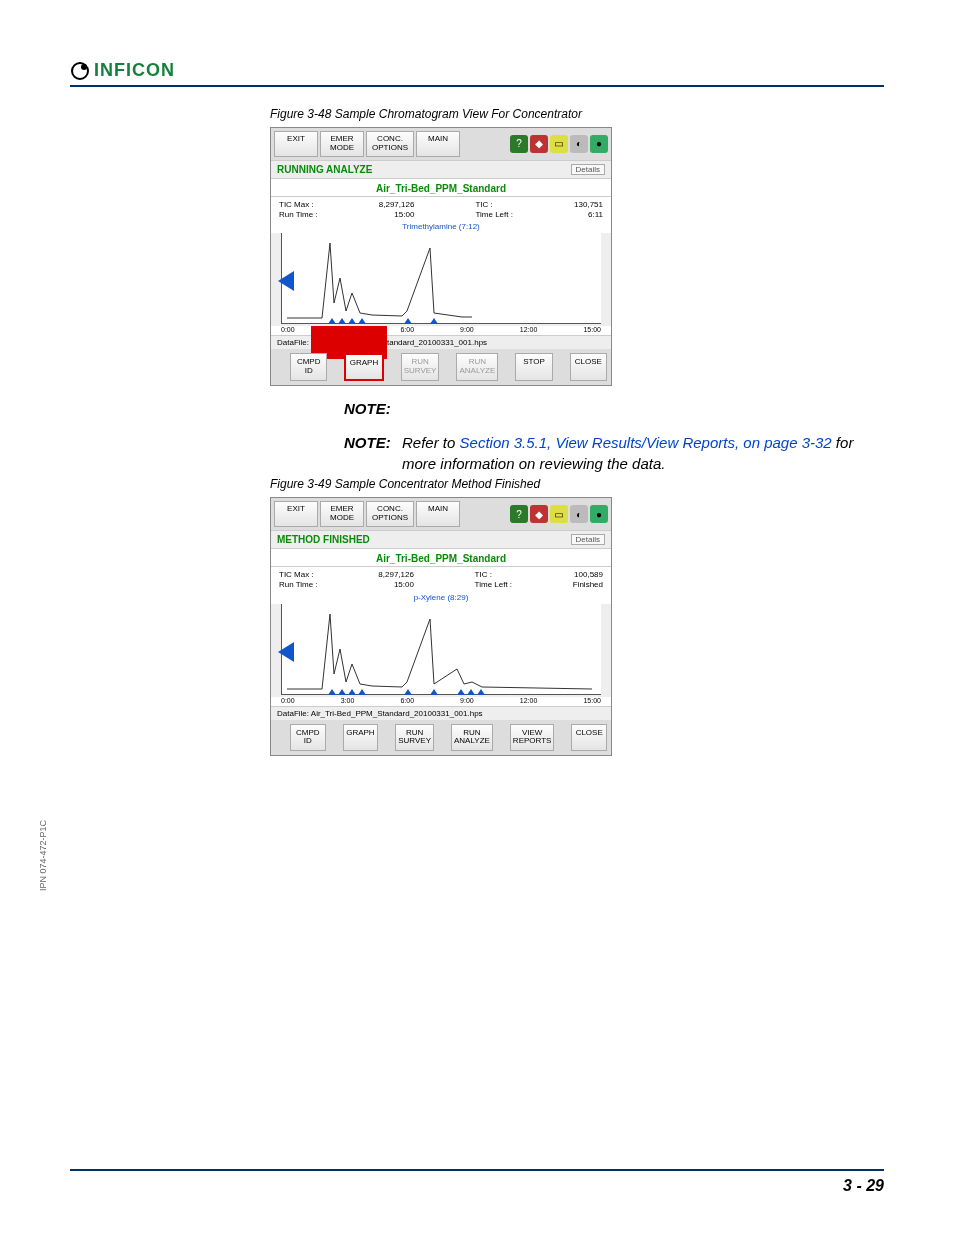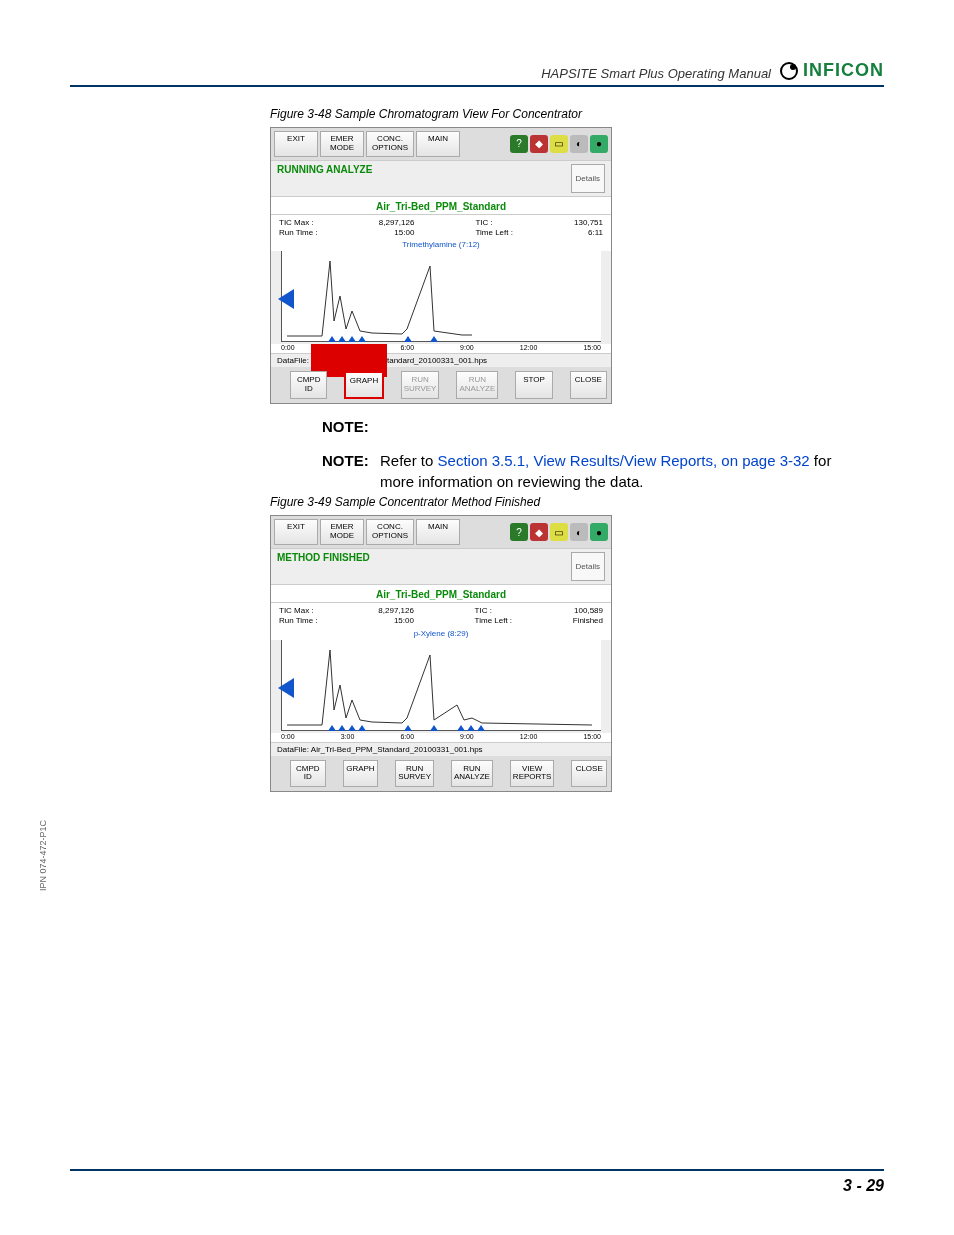--- a/index.html
+++ b/index.html
@@ -64,21 +64,21 @@
     line-height: 1.1;
     min-width: 32px;
   }
   .ss-icons { display: flex; align-items: center; gap: 2px; margin-left: auto; }
   .ss-icon { width: 18px; height: 18px; border-radius: 3px; display:flex; align-items:center; justify-content:center; font-size:10px;}
   .ss-status {
     display: flex; justify-content: space-between;
     background: #eee; padding: 3px 6px; font-weight: bold; color: #0a8a0a; font-size: 10px;
     border-top: 1px solid #ccc; border-bottom: 1px solid #ccc;
   }
-  .ss-status .det { color:#555; font-weight:normal; border:1px solid #aaa; padding:9px 4px; font-size:8px; background:#f8f8f8;}
+  .ss-status .det { color:#555; font-weight:normal; border:1px solid #aaa; padding:0 4px; font-size:8px; background:#f8f8f8;}
   .ss-sample { text-align:center; color:#0a8a0a; font-weight:bold; padding:4px 0 2px; font-size:10px; background:#fff; border-bottom:1px solid #ccc;}
   .ss-info { display:flex; justify-content:space-between; padding:3px 8px 0; font-size:8px; background:#fff;}
   .ss-info-col { line-height:1.3;}
   .ss-info-col.right { text-align:right;}
   .ss-peak { text-align:center; color:#1155cc; font-size:8px; padding:2px 0 2px; background:#fff;}
   .ss-chart {
     height: 90px; background:#fff; position:relative; margin:0 10px 2px 10px;
     border-left:1px solid #555; border-bottom:1px solid #555;
   }
   .ss-chart svg { position:absolute; left:0; top:0; }
@@ -90,21 +90,21 @@
   .ss-datafile .hl { background:#d00; color:#d00; padding:12px 2px;}
   .ss-footer { display:flex; gap:2px; padding:4px; background:#ddd;}
   .ss-fbtn { flex:1; background:linear-gradient(#fdfdfd,#e4e4e4); border:1px solid #aaa; padding:4px 2px; font-size:8px; text-align:center; line-height:1.1;margin-left:15px;}
   .ss-fbtn.disabled { color:#999; }
   .ss-fbtn.red { border:2px solid #d00; }
 
   .body-text { margin-left: 200px; margin-right: 30px; font-size: 15px; line-height:1.45;}
   .step-row { display:flex; margin-top:22px;}
   .step-num { width:40px; font-weight:bold; font-style:italic; font-size:17px; text-align:right; padding-right:12px; flex-shrink:0;}
   .step-body { flex:1; }
-  .note-row { display:flex; margin-top:12px; margin-left:52px;}
+  .note-row { display:flex; margin-top:12px; margin-left:74px;font-style:italic;}
   .note-label { font-weight:bold; width:58px; flex-shrink:0;}
   .note-body { flex:1; }
   .link { color:#0044cc; }
   .bold { font-weight:bold; }
 
   .sidecode {
     position:absolute; left:38px; top:820px; font-size:9px; color:#666;
     writing-mode: vertical-rl; transform: rotate(180deg);
   }
   .footer {
@@ -112,21 +112,20 @@
     border-top:2px solid #003366; text-align:right; padding-top:6px;
     font-weight:bold; font-style:italic; font-size:16px;
   }
 </style>
 </head>
 <body>
 
 <div class="page">
 
   <div class="header-row">
-    <div class="header-title">HAPSITE Smart Plus Operating Manual</div>
     <div class="logo-wrap">
       <svg width="20" height="20">
           <circle cx="10" cy="10" r="8" fill="none" stroke="#000" stroke-width="2"></circle>
           <circle cx="14" cy="6" r="3" fill="#000"></circle>
         </svg>
       <span class="logo-text">INFICON</span>
     </div>
   </div>
 
   <div class="figure-caption">Figure 3-48  Sample Chromatogram View For Concentrator</div>

